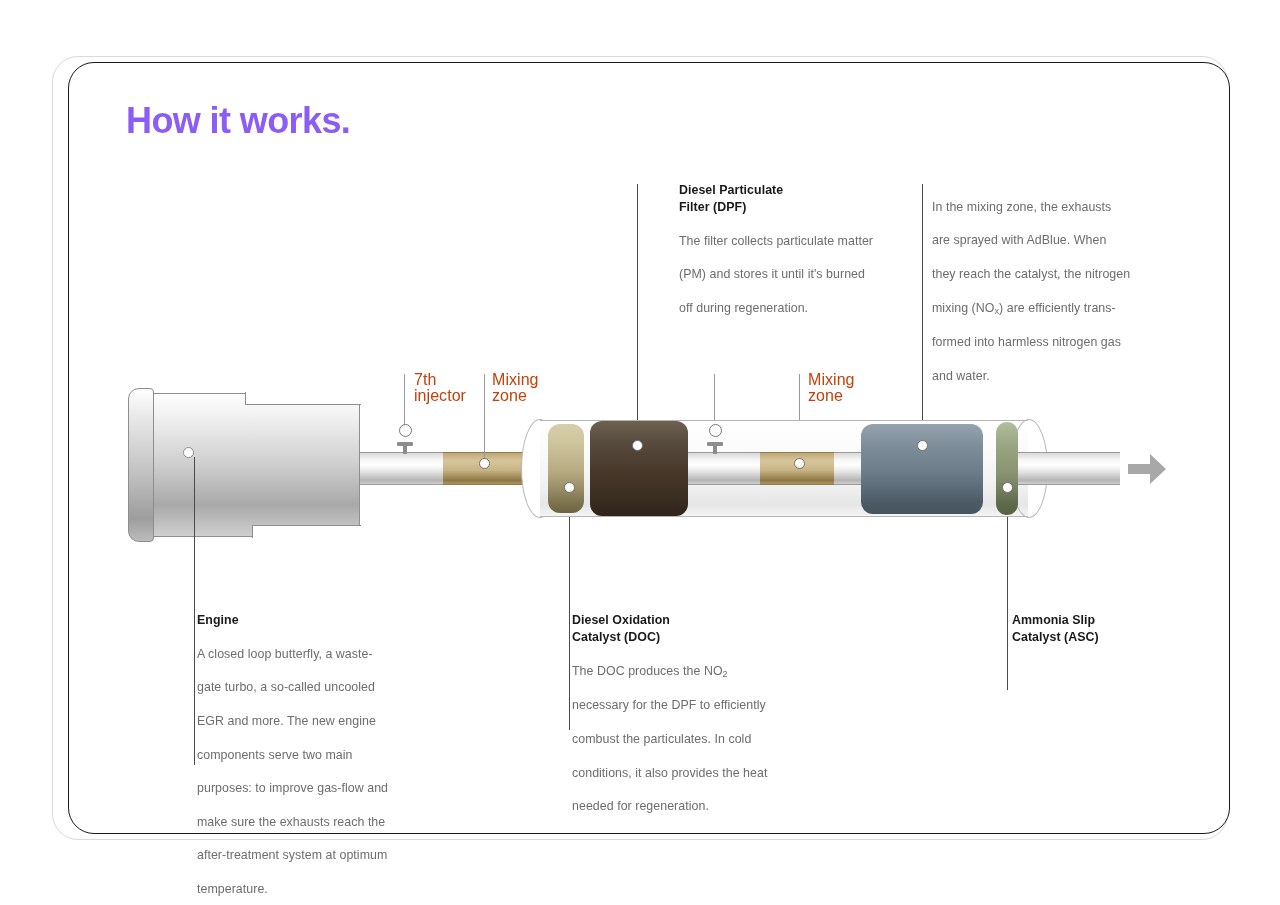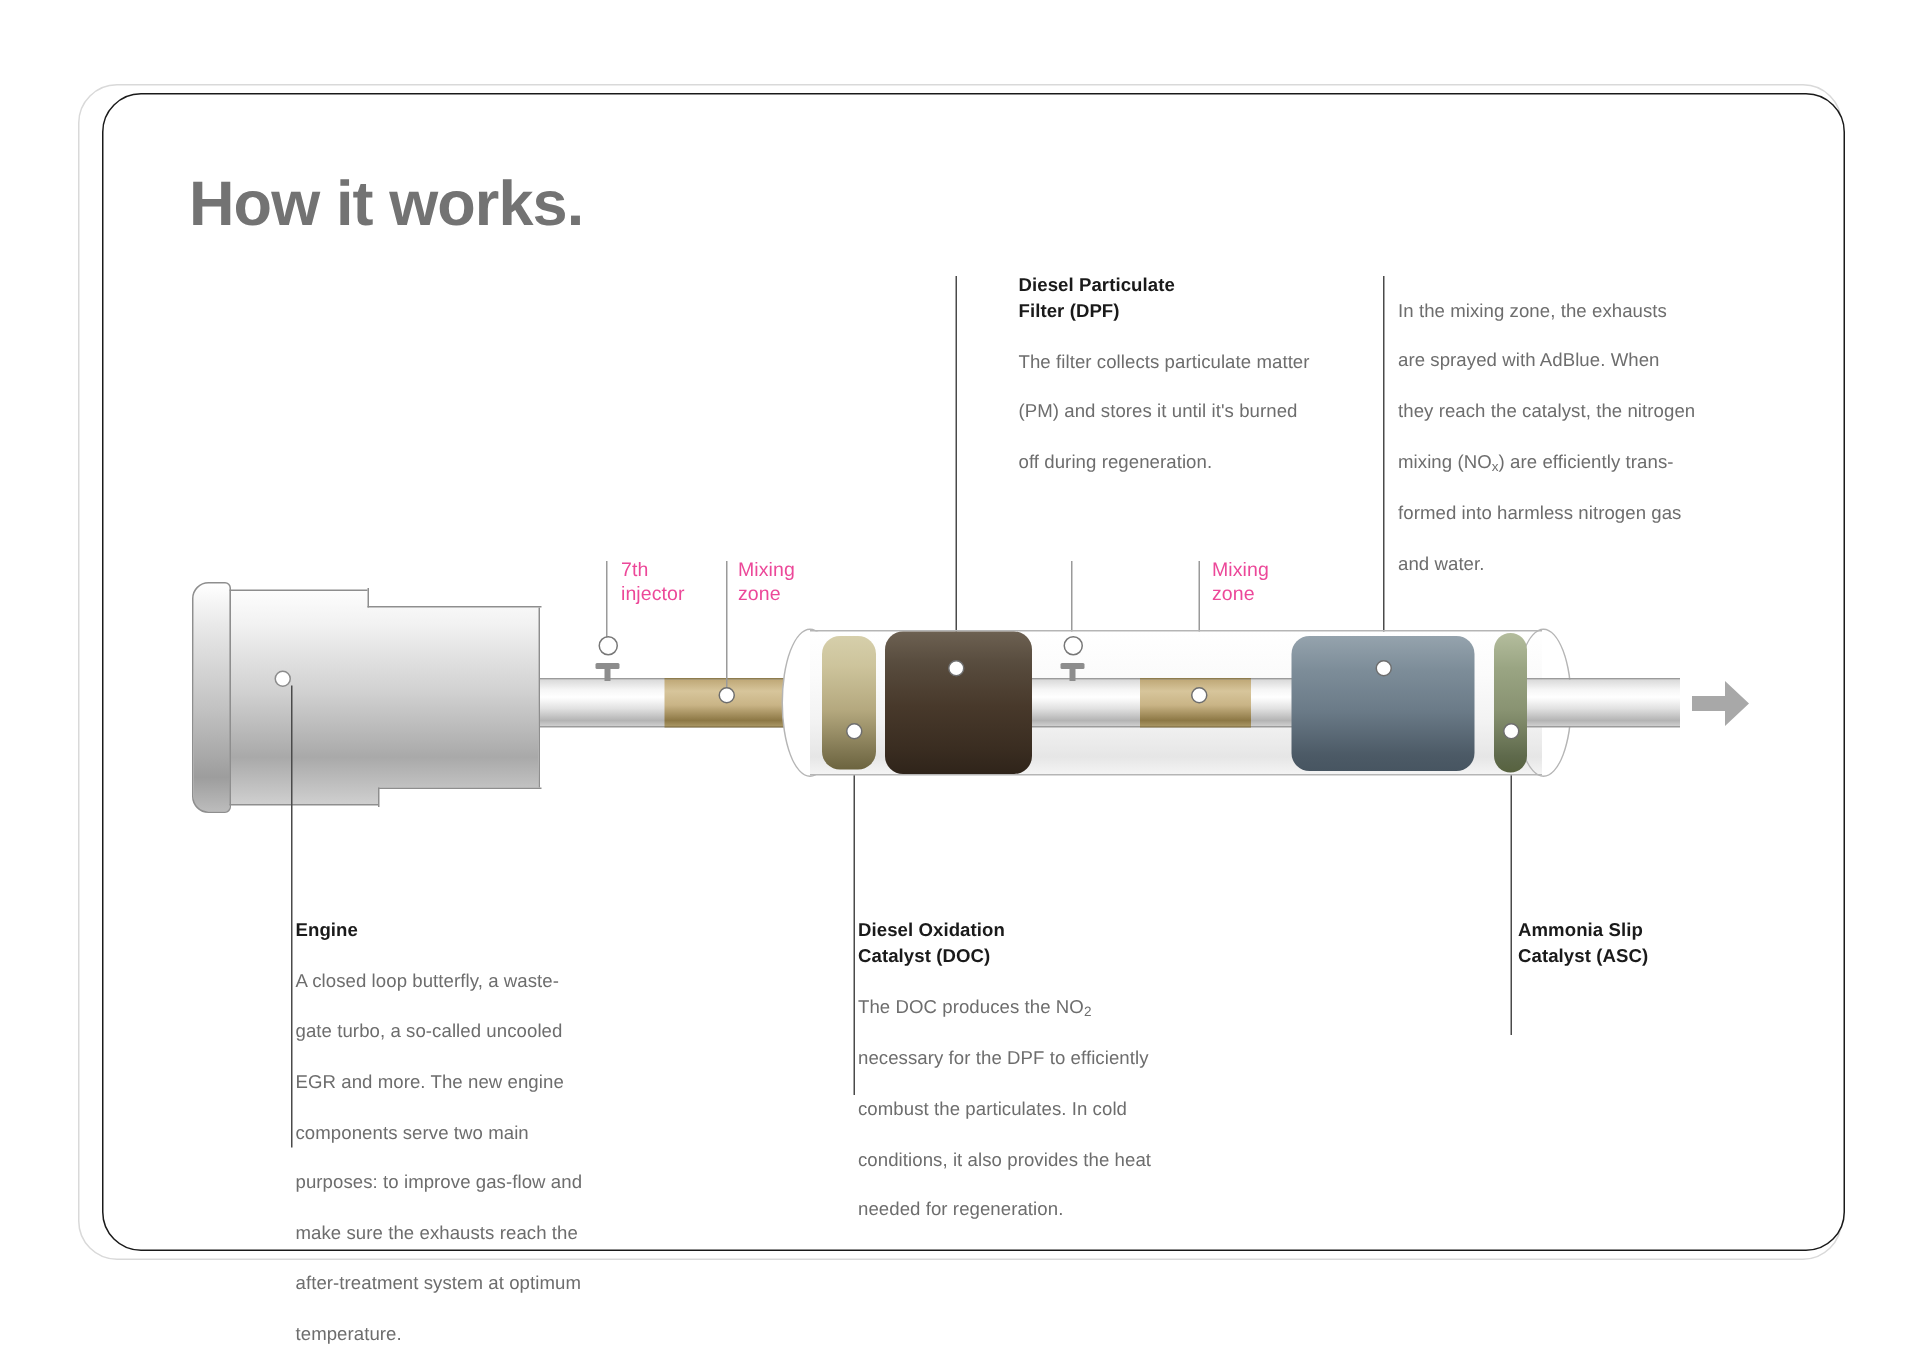--- a/index.html
+++ b/index.html
@@ -35,25 +35,25 @@
     width: 1162px; height: 772px;
     border: 1.6px solid #1a1a1a;
     border-radius: 26px;
     box-sizing: border-box;
     background: #ffffff;
   }
 
   
   .title {
     position: absolute;
-    left: 126px; top: 112px;
-    font-size: 42px;
+    left: 126px; top: 100px;
+    font-size: 36px;
     font-weight: 700;
     letter-spacing: -0.6px;
-    color: #737373;
+    color: #8b5cf6;
   }
 
   
   .callout { position: absolute; }
   .callout .head {
     font-size: 12.4px;
     font-weight: 700;
     color: #1a1a1a;
     line-height: 17px;
     letter-spacing: 0.05px;
@@ -70,22 +70,22 @@
   .callout .body sub {
     font-size: 9px;
     vertical-align: baseline;
     position: relative;
     top: 2.5px;
   }
 
   
   .minilabel {
     position: absolute;
-    font-size: 13px;
-    color: #ec4899;
+    font-size: 16px;
+    color: #c2410c;
     line-height: 15.5px;
     white-space: pre-line;
     letter-spacing: 0.05px;
   }
 
   
   .leader {
     position: absolute;
     width: 1px;
     background: #4a4a4a;

